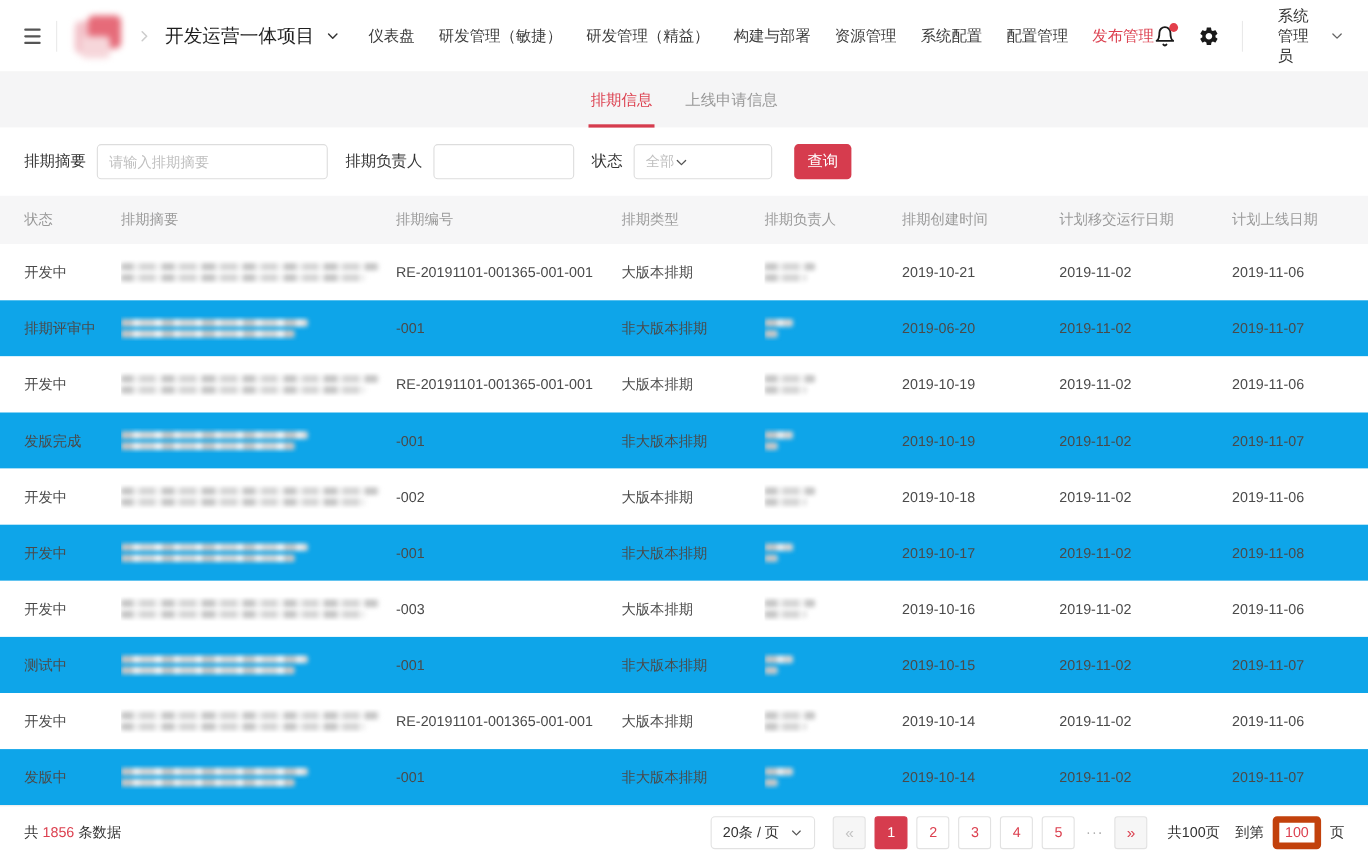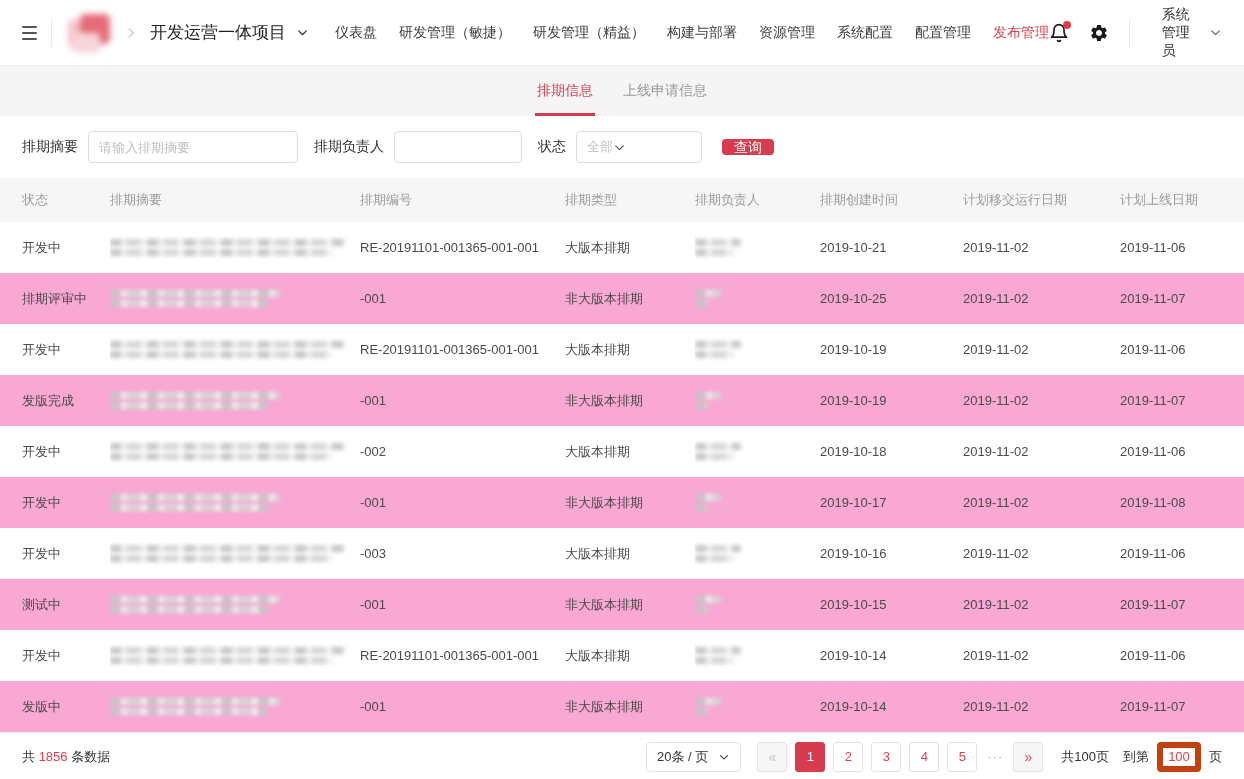--- a/index.html
+++ b/index.html
@@ -38,28 +38,28 @@
   .filterbar { height:62px; background:#fff; display:flex; align-items:center; padding:0 22px; font-size:14px; }
   .f-label { margin-right:10px; color:#333; white-space:nowrap; }
   .f-input { height:32px; border:1px solid #ddd; border-radius:4px; padding:0 10px; font-size:13px; color:#333; outline:none;
     font-family:inherit; }
   .f-input::placeholder { color:#bfbfbf; }
   .w-summary { width:210px; }
   .w-owner { width:128px; }
   .gap { width:16px; flex:none; }
   .f-select { width:126px; height:32px; border:1px solid #ddd; border-radius:4px; display:flex; align-items:center;
     justify-content:flex-start; padding:0 10px; color:#bfbfbf; font-size:13px; cursor:pointer; background:#fff; }
-  .search-btn { margin-left:20px; width:52px; height:16px; background:#d63c4e; border:none; border-radius:4px; color:#fff;
+  .search-btn { margin-left:20px; width:52px; height:32px; background:#d63c4e; border:none; border-radius:4px; color:#fff;
     font-size:14px; cursor:pointer; font-family:inherit; }
 
   
   .grid-cols { display:grid; grid-template-columns:88px 250px 205px 130px 125px 143px 157px auto; align-items:center; padding-left:22px; }
   .thead { height:44px; background:#f6f6f7; color:#9a9a9a; font-size:13px; }
   .trow { height:51px; font-size:13px; color:#4a4a4a; background:#fff; cursor:pointer; }
-  .trow.alt { background:#f9a8d4; }
+  .trow.alt { background:#0ea5e9; }
   .cell { padding-right:12px; overflow:hidden; white-space:nowrap; }
 
   .blur-line { height:7px; border-radius:2px; filter:blur(2px); margin:3px 0;
     background:repeating-linear-gradient(90deg,#c6c6c6 0 11px,#ececec 11px 17px,#d5d5d5 17px 31px,#f1f1f1 31px 37px); }
   .sum-wide .l1 { width:235px; } .sum-wide .l2 { width:222px; }
   .sum-narrow .l1 { width:170px; } .sum-narrow .l2 { width:158px; }
   .own-wide .l1 { width:46px; } .own-wide .l2 { width:38px; }
   .own-narrow .l1 { width:26px; } .own-narrow .l2 { width:12px; }
 
   
@@ -214,21 +214,21 @@
         </div>
     </div>
     <div class="cell">-001</div>
     <div class="cell">非大版本排期</div>
     <div class="cell">
       <div class="own-blur own-narrow">
           <div class="blur-line l1"></div>
           <div class="blur-line l2"></div>
         </div>
     </div>
-    <div class="cell">2019-10-25</div>
+    <div class="cell">2019-06-20</div>
     <div class="cell">2019-11-02</div>
     <div class="cell">2019-11-07</div>
   </div>
 
   <div class="grid-cols trow">
     <div class="cell">开发中</div>
     <div class="cell">
       <div class="sum-blur sum-wide">
           <div class="blur-line l1"></div>
           <div class="blur-line l2"></div>

